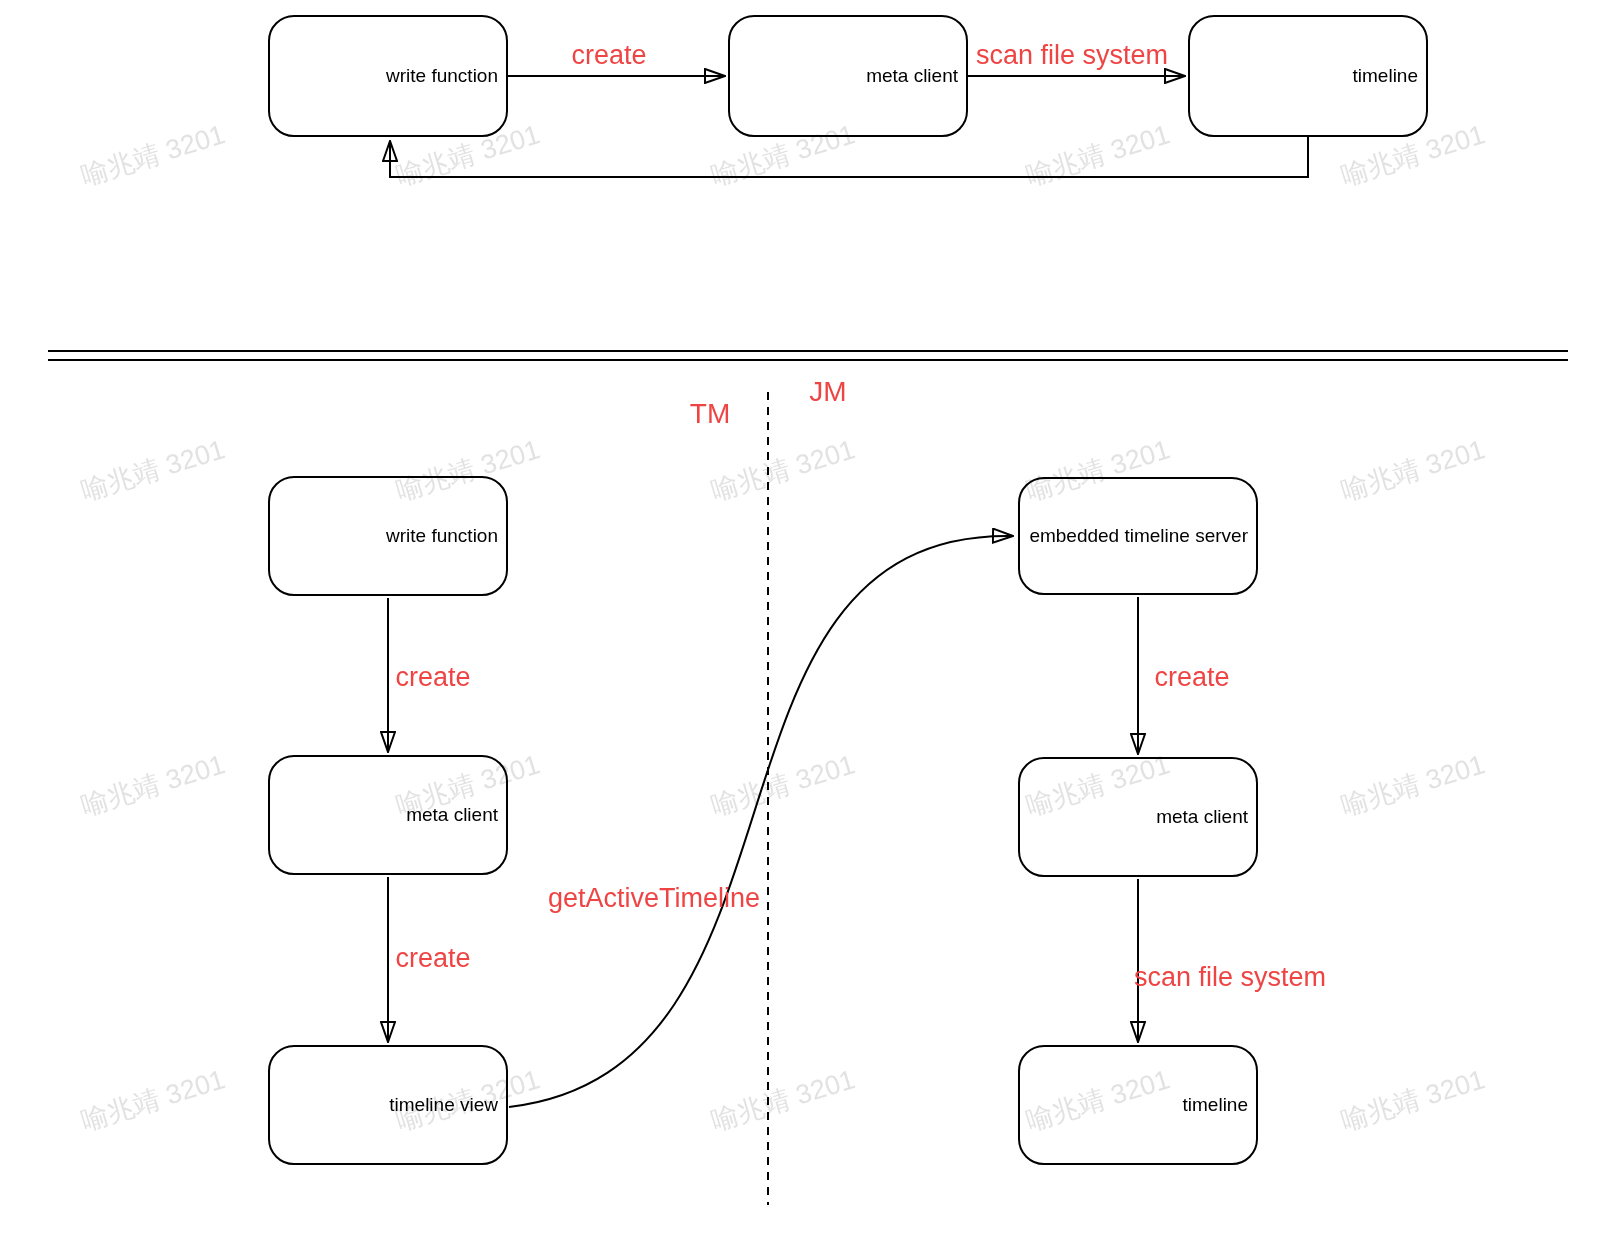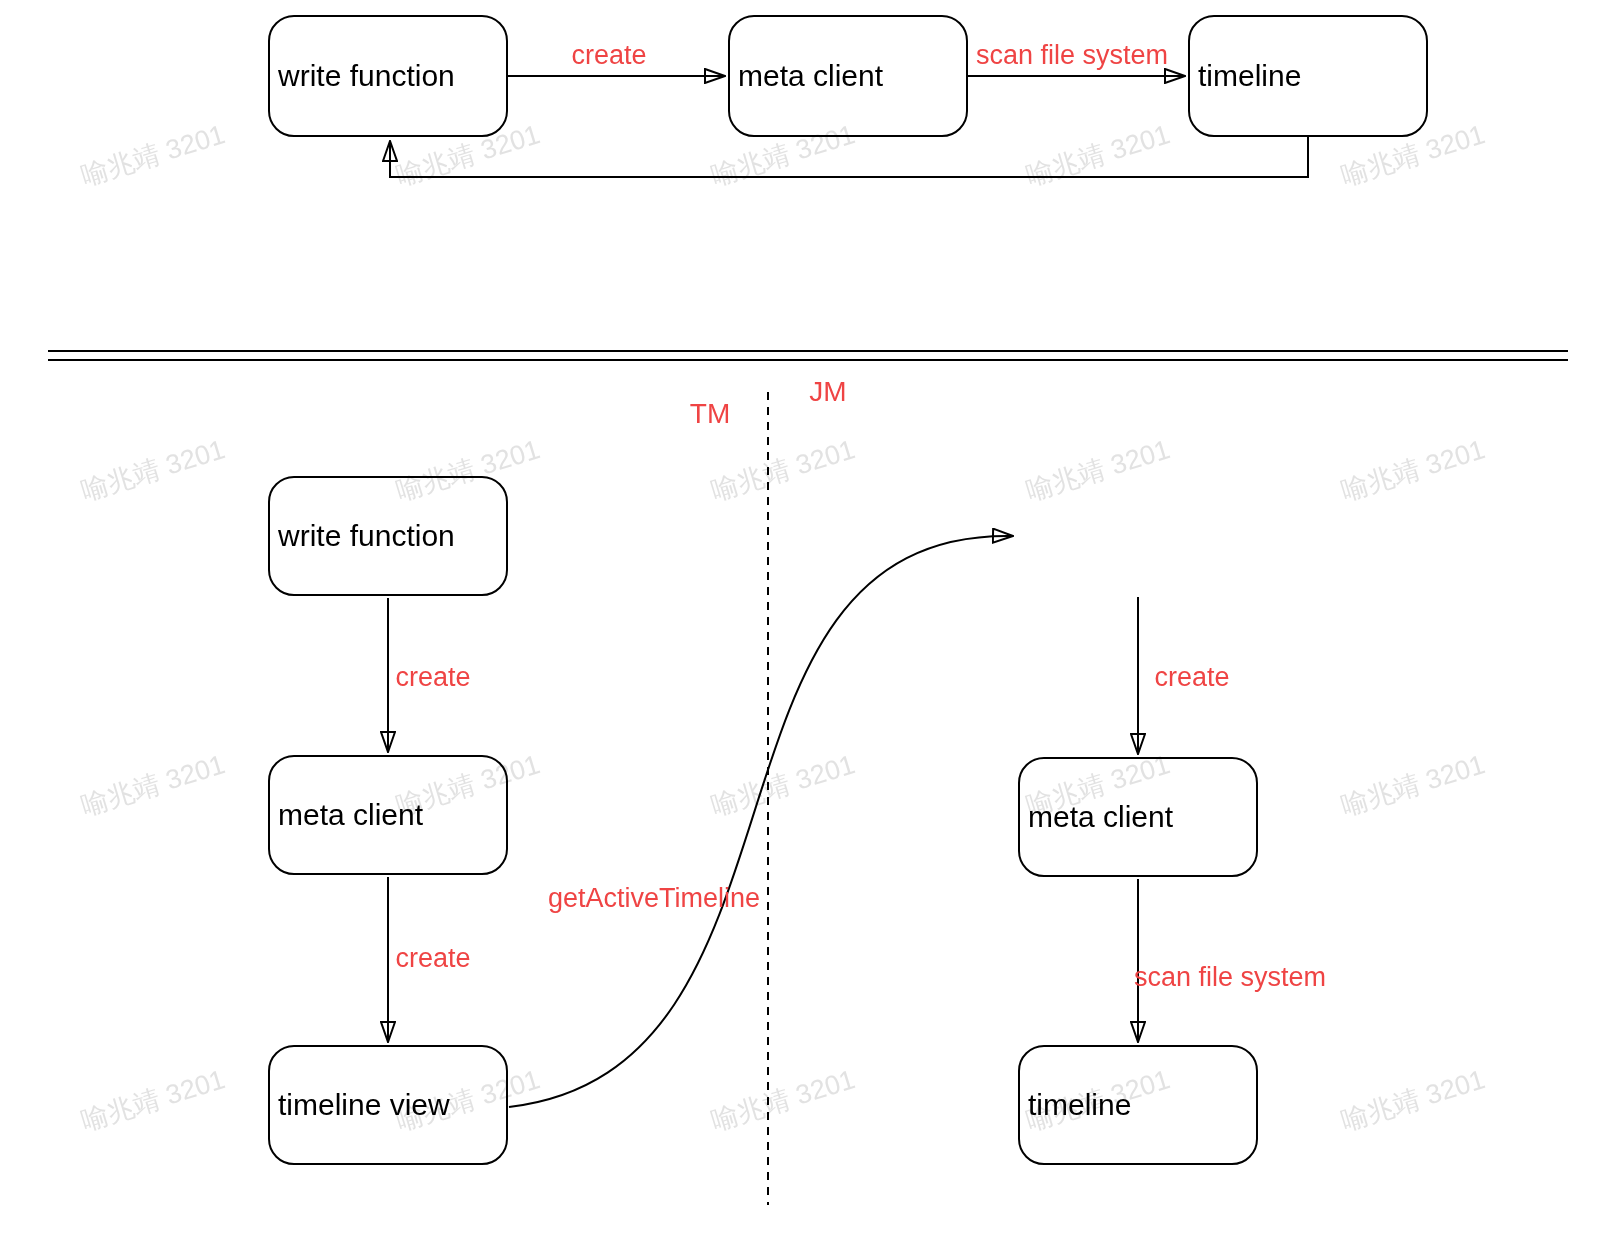--- a/index.html
+++ b/index.html
@@ -41,22 +41,22 @@
 
   
   .node {
     position: absolute;
     border: 2px solid #000000;
     border-radius: 26px;
     background: transparent;
     display: flex;
     align-items: center;
     justify-content: center;
-    text-align: left;
-    font-size: 30px;
+    text-align: right;
+    font-size: 19px;
     color: #000000;
     line-height: 34px;
   }
   .node .node-label { display: block; width: 220px; }
 
   
   .edge-label, .lane-label {
     position: absolute;
     font-size: 27px;
     color: #ef4444;
@@ -140,20 +140,23 @@
   <div class="node" style="left:268px;top:755px;width:240px;height:120px">
     <span class="node-label">meta client</span>
   </div>
   <div class="node" style="left:268px;top:1045px;width:240px;height:120px">
     <span class="node-label">timeline view</span>
   </div>
 
   <div class="edge-label" style="left:433px;top:677px">create</div>
   <div class="edge-label" style="left:433px;top:958px">create</div>
 
+  <div class="node" style="left:1018px;top:477px;width:240px;height:118px">
+    <span class="node-label">embedded timeline server</span>
+  </div>
   <div class="node" style="left:1018px;top:757px;width:240px;height:120px">
     <span class="node-label">meta client</span>
   </div>
   <div class="node" style="left:1018px;top:1045px;width:240px;height:120px">
     <span class="node-label">timeline</span>
   </div>
 
   <div class="edge-label" style="left:1192px;top:677px">create</div>
   <div class="edge-label" style="left:1230px;top:977px">scan file system</div>
 

